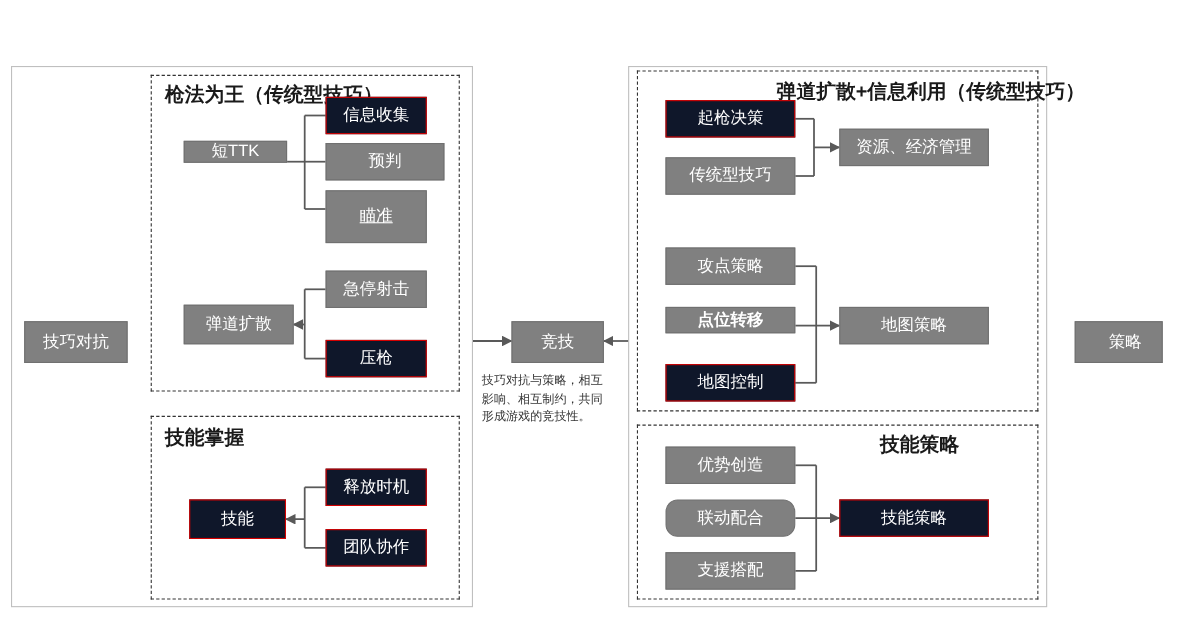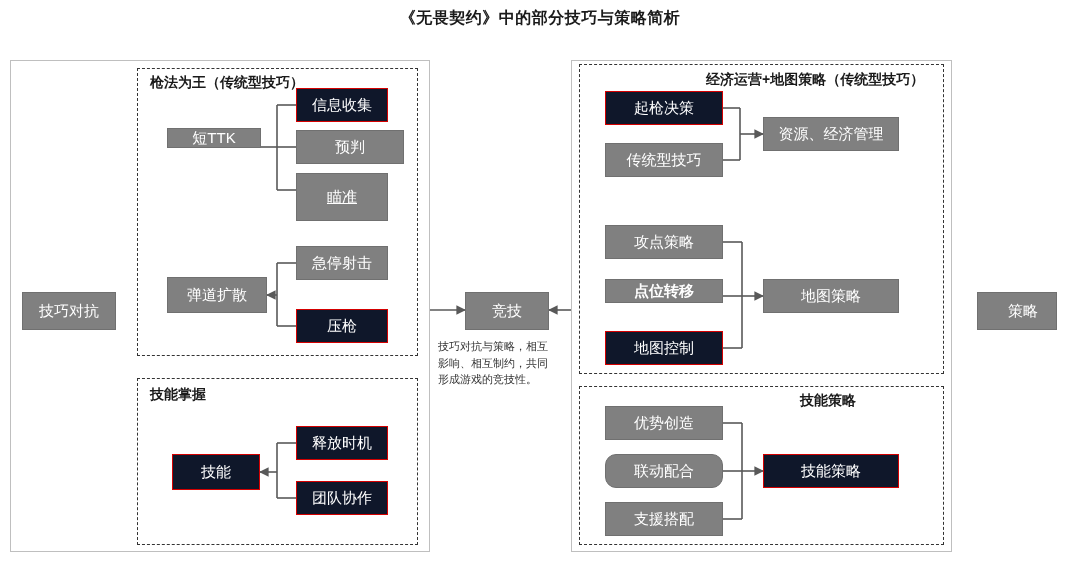--- a/index.html
+++ b/index.html
@@ -58,21 +58,21 @@
     background: transparent;
   }
   .solid-frame {
     position: absolute;
     box-sizing: border-box;
     border: 1px solid #bfbfbf;
     background: transparent;
   }
   .frame-label {
     position: absolute;
-    font-size: 14px;
+    font-size: 18px;
     font-weight: bold;
     color: #1a1a1a;
     white-space: nowrap;
   }
   .note {
     position: absolute;
     font-size: 11px;
     color: #333333;
     line-height: 1.5;
     width: 120px;
@@ -90,33 +90,32 @@
     stroke: #595959;
     stroke-width: 1.6;
     fill: none;
   }
 </style>
 </head>
 <body>
 
 <div id="canvas">
 
-  <div class="title">《无畏契约》中的部分技巧与策略简析</div>
 
   <div class="solid-frame" style="left:10px; top:60px; width:420px; height:492px;"></div>
   <div class="solid-frame" style="left:571px; top:60px; width:381px; height:492px;"></div>
 
   <div class="frame" style="left:137px; top:68px; width:281px; height:288px;"></div>
   <div class="frame-label" style="left:150px; top:74px;">枪法为王（传统型技巧）</div>
 
   <div class="frame" style="left:137px; top:378px; width:281px; height:167px;"></div>
   <div class="frame-label" style="left:150px; top:386px;">技能掌握</div>
 
   <div class="frame" style="left:579px; top:64px; width:365px; height:310px;"></div>
-  <div class="frame-label" style="left:706px; top:71px;">经济运营+地图策略（传统型技巧）</div>
+  <div class="frame-label" style="left:706px; top:71px;">弹道扩散+信息利用（传统型技巧）</div>
 
   <div class="frame" style="left:579px; top:386px; width:365px; height:159px;"></div>
   <div class="frame-label" style="left:800px; top:392px;">技能策略</div>
 
   <svg class="wires">
     <defs>
       <marker id="arrow" viewBox="0 0 10 10" refX="9" refY="5" markerWidth="6" markerHeight="6" orient="auto-start-reverse">
         <path d="M 0 0 L 10 5 L 0 10 z" fill="#595959"></path>
       </marker>
       <marker id="arrowL" viewBox="0 0 10 10" refX="9" refY="5" markerWidth="6" markerHeight="6" orient="auto-start-reverse">

